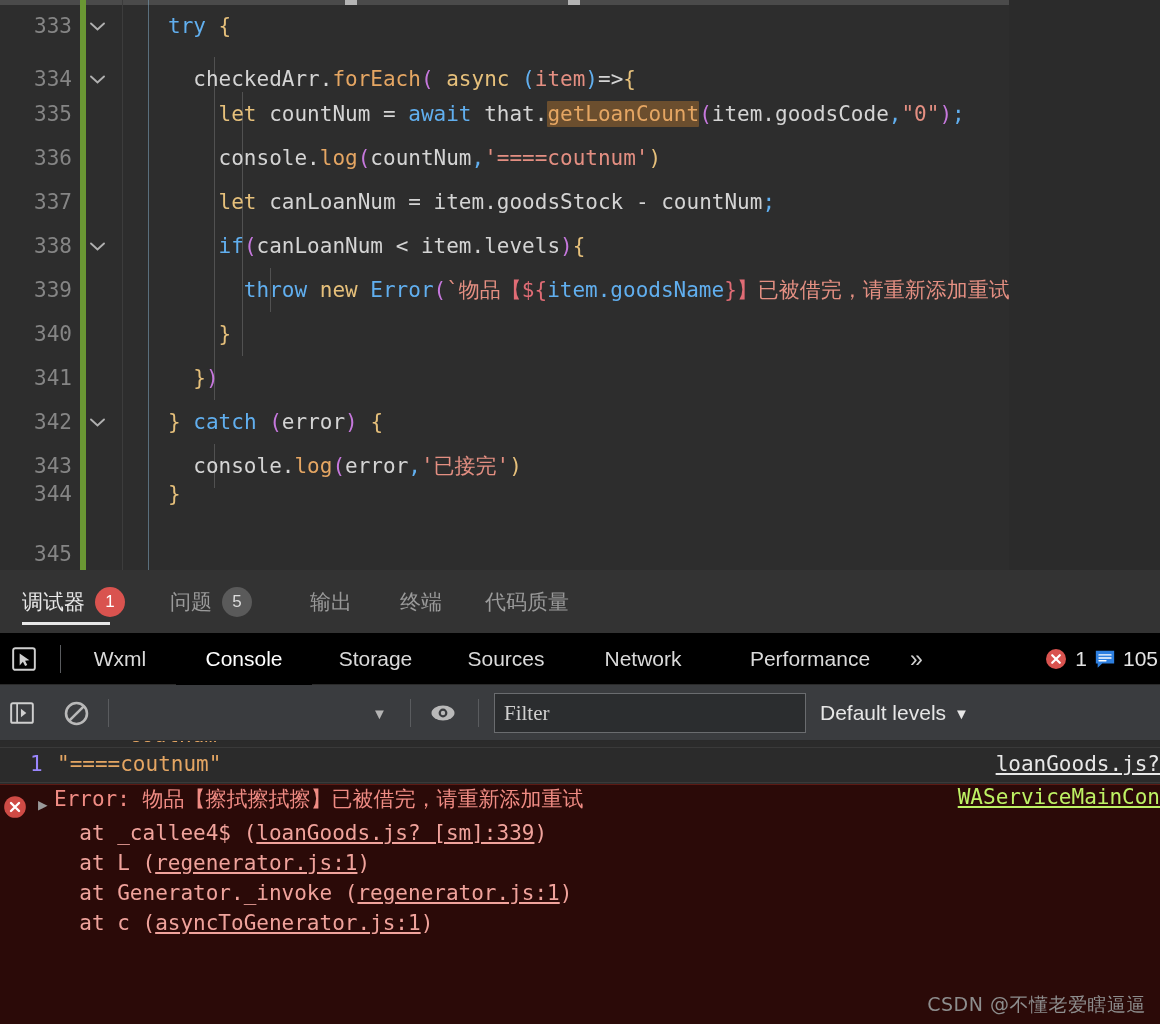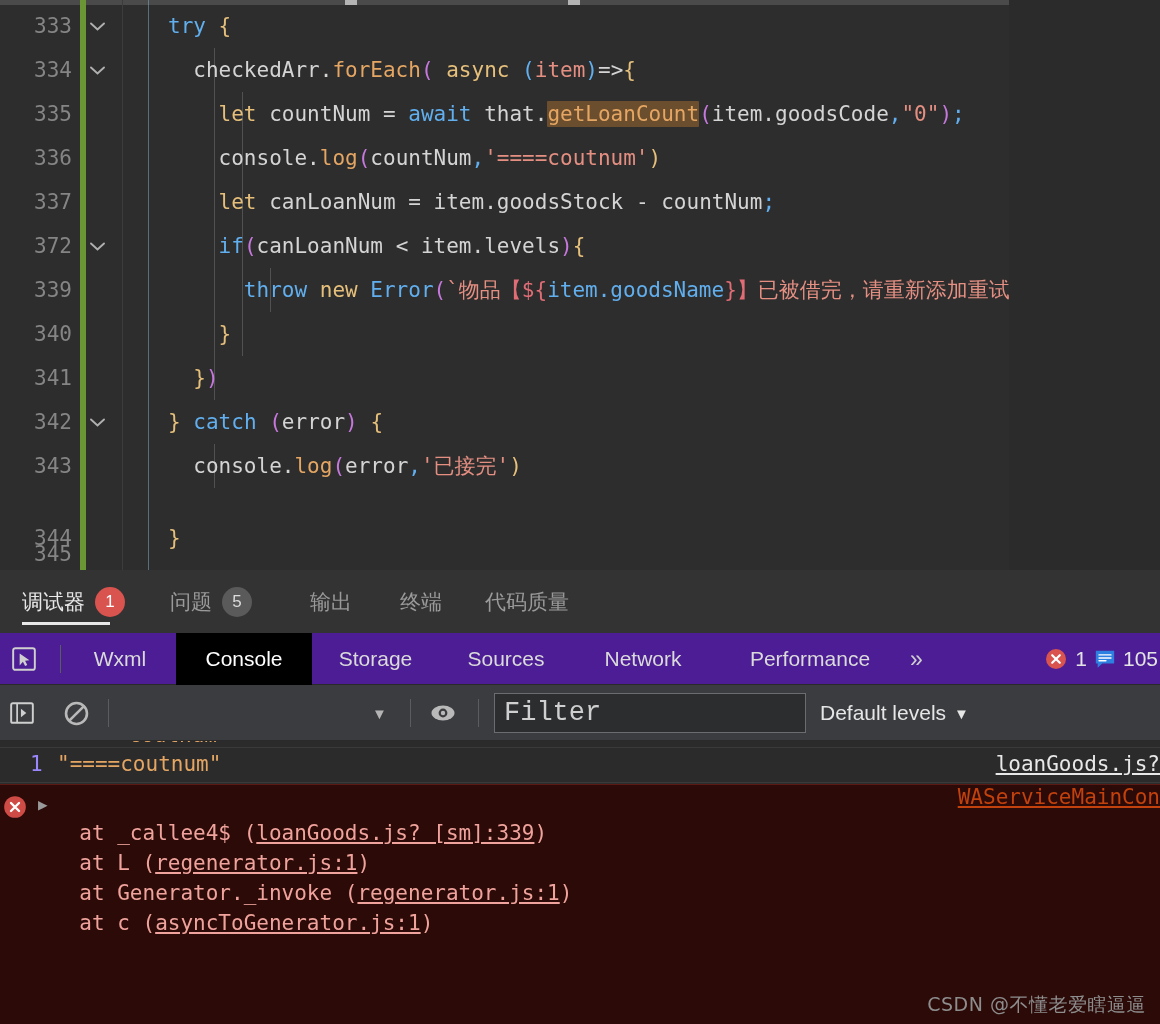--- a/index.html
+++ b/index.html
@@ -63,21 +63,21 @@
   .ptab .badge {
     min-width: 30px; height: 30px; border-radius: 15px; color: #fff; font-size: 17px;
     display: flex; align-items: center; justify-content: center; padding: 0 8px;
     font-family: "Liberation Sans", sans-serif;
   }
   .badge.red  { background: #d9534f; }
   .badge.grey { background: #5a5a5a; color: #dcdcdc; }
   .ptab .underline { position: absolute; left: 0; bottom: 8px; height: 3px; background: #e8e8e8; width: 100%; }
 
   
-  .dt-tabs { position: absolute; left: 0; top: 633px; width: 1160px; height: 52px; background: #4c1d95; border-bottom: 1px solid #2a2a2a; }
+  .dt-tabs { position: absolute; left: 0; top: 633px; width: 1160px; height: 52px; background: #000000; border-bottom: 1px solid #2a2a2a; }
   .dt-cursor-btn { position: absolute; left: 6px; top: 8px; width: 36px; height: 36px; display:flex; align-items:center; justify-content:center;}
   .dt-sep { position: absolute; top: 12px; width: 1px; height: 28px; background: #5a5c5f; }
   .dt-tab {
     position: absolute; top: 0; height: 52px; display: flex; align-items: center; justify-content: center;
     color: #dadada; font-size: 21px; font-family: "Liberation Sans", sans-serif; padding: 0 14px;
   }
   .dt-tab.active { background: #000000; color: #ffffff; }
   .dt-more { position: absolute; top: 0; height: 52px; display:flex; align-items:center; color: #cfcfcf; font-size: 23px; }
   .dt-counts { position: absolute; right: 0; top: 0; height: 52px; display: flex; align-items: center; gap: 7px; padding-right: 2px; }
   .dt-counts .num { color: #e4e4e4; font-size: 21px; font-family: "Liberation Sans", sans-serif; }
@@ -87,21 +87,21 @@
   .tb-icon { position: absolute; top: 12px; width: 32px; height: 32px; display:flex; align-items:center; justify-content:center; }
   .tb-sep { position: absolute; top: 14px; width: 1px; height: 28px; background: #5a5c5f; }
   .ctx-label { position: absolute; top: 0; height: 56px; display:flex; align-items:center; color: #e6e6e6; font-size: 21px; }
   .ctx-caret { position: absolute; top: 0; height: 56px; display:flex; align-items:center; color: #b4b4b4; font-size: 15px; }
   .filter-box {
     position: absolute; left: 494px; top: 693px; width: 312px; height: 40px;
     background: #2b2d2f; border: 1px solid #6a6c6f;
   }
   .filter-box input {
     width: 100%; height: 100%; background: transparent; border: 0; outline: none;
-    color: #e4e4e4; font-size: 27px; padding: 16px 9px; font-family: Liberation Mono, monospace;
+    color: #e4e4e4; font-size: 21px; padding: 16px 9px; font-family: Liberation Serif, serif;
   }
   .filter-box input::placeholder { color: #cfcfcf; }
   .levels { position: absolute; left: 820px; top: 0; height: 56px; display:flex; align-items:center; gap: 8px; color: #e6e6e6; font-size: 21px; }
 
   
   .c-body { position: absolute; left: 0; top: 741px; width: 1160px; height: 283px; background: #2b2b2b; overflow: hidden; }
   .c-cut-row { position: absolute; left:0; top: 0; width: 1160px; height: 6px; overflow: hidden; }
   .c-cut-row .txt { font-family: "DejaVu Sans Mono", monospace; font-size: 21px; color: #e5a663; position:absolute; top:-18px; left: 40px; white-space: pre;}
   .c-msg {
     position: absolute; left: 0; width: 1160px;
@@ -109,21 +109,21 @@
   }
   .c-log { top: 6px; height: 36px; background: #2b2b2b; border-top: 1px solid #3a3a3a; border-bottom: 1px solid #3a3a3a; }
   .c-log .count { position: absolute; left: 30px; top: 4px; color: #9a86fd; }
   .c-log .text  { position: absolute; left: 57px; top: 4px; color: #e5a663; white-space: pre; }
   .c-log .src   { position: absolute; right: 0px; top: 4px; color: #e8e8e8; text-decoration: underline; white-space: pre; }
 
   .c-err { top: 43px; height: 240px; background: #2b0a08; border-top: 1px solid #5c1a14; }
   .c-err .xicon { position: absolute; left: 2px; top: 9px; }
   .c-err .tri { position: absolute; left: 38px; top: 10px; color: #9a9a9a; font-size: 16px; }
   .c-err .title { position: absolute; left: 54px; top: 0px; color: #f08c84; white-space: pre; font-family: "DejaVu Sans Mono", monospace; }
-  .c-err .src { position: absolute; right: 0px; top: 0px; color: #c2410c; text-decoration: underline; white-space: pre; }
+  .c-err .src { position: absolute; right: 0px; top: 0px; color: #bef264; text-decoration: underline; white-space: pre; }
   .c-err .stack { position: absolute; left: 54px; top: 33px; }
   .c-err .stk-line { color: #f0a39c; white-space: pre; line-height: 30px; font-family: "DejaVu Sans Mono", monospace; font-size: 21px; }
   .c-err .stk-line a { color: #f0a39c; text-decoration: underline; }
   .c-err .env { position: absolute; left: 30px; top: 236px; color: #f0a39c; white-space: pre; font-family: "DejaVu Sans Mono", monospace; font-size: 21px; }
 
   .watermark {
     position: absolute; right: 14px; bottom: 6px;
     color: #8d8d8d; font-size: 19px; font-family: "DejaVu Sans", sans-serif;
     letter-spacing: .5px;
   }
@@ -144,21 +144,21 @@
     <div class="vline b"></div>
 
     <div id="editor-lines">
         <div class="line" style="top: 4px;">
           <div class="lnum">333</div>
           <div class="fold"><svg width="15" height="9" viewBox="0 0 15 9">
               <path d="M1 1.5 L7.5 7.5 L14 1.5" fill="none" stroke="#b0b0b0" stroke-width="1.9" stroke-linecap="round"></path>
             </svg></div>
           <div class="code"><span class="t-kw">try</span> <span class="t-brace">{</span></div>
         </div>
-        <div class="line" style="top: 48px;">
+        <div class="line" style="top: 57px;">
           <div class="lnum">334</div>
           <div class="fold"><svg width="15" height="9" viewBox="0 0 15 9">
               <path d="M1 1.5 L7.5 7.5 L14 1.5" fill="none" stroke="#b0b0b0" stroke-width="1.9" stroke-linecap="round"></path>
             </svg></div>
           <div class="ig" style="left: 214px; top: 0px; height: 44px;"></div>
           <div class="code">  <span class="t-var">checkedArr</span><span class="t-op">.</span><span class="t-fn">forEach</span><span class="t-paren">(</span> <span class="t-kw2">async</span> <span class="t-paren2">(</span><span class="t-templ">item</span><span class="t-paren2">)</span><span class="t-op">=&gt;</span><span class="t-brace">{</span></div>
         </div>
         <div class="line" style="top: 92px;">
           <div class="lnum">335</div>
           <div class="ig" style="left: 214px; top: 0px; height: 44px;"></div>
@@ -171,21 +171,21 @@
           <div class="ig" style="left: 242px; top: 0px; height: 44px;"></div>
           <div class="code">    <span class="t-var">console</span><span class="t-op">.</span><span class="t-fn">log</span><span class="t-paren">(</span><span class="t-var">countNum</span><span class="t-paren2">,</span><span class="t-str">'====coutnum'</span><span class="t-brace">)</span></div>
         </div>
         <div class="line" style="top: 180px;">
           <div class="lnum">337</div>
           <div class="ig" style="left: 214px; top: 0px; height: 44px;"></div>
           <div class="ig" style="left: 242px; top: 0px; height: 44px;"></div>
           <div class="code">    <span class="t-let">let</span> <span class="t-var">canLoanNum</span> <span class="t-op">=</span> <span class="t-var">item</span><span class="t-op">.</span><span class="t-var">goodsStock</span> <span class="t-op">-</span> <span class="t-var">countNum</span><span class="t-paren2">;</span></div>
         </div>
         <div class="line" style="top: 224px;">
-          <div class="lnum">372</div>
+          <div class="lnum">338</div>
           <div class="fold"><svg width="15" height="9" viewBox="0 0 15 9">
               <path d="M1 1.5 L7.5 7.5 L14 1.5" fill="none" stroke="#b0b0b0" stroke-width="1.9" stroke-linecap="round"></path>
             </svg></div>
           <div class="ig" style="left: 214px; top: 0px; height: 44px;"></div>
           <div class="ig" style="left: 242px; top: 0px; height: 44px;"></div>
           <div class="code">    <span class="t-kw">if</span><span class="t-paren">(</span><span class="t-var">canLoanNum</span> <span class="t-op">&lt;</span> <span class="t-var">item</span><span class="t-op">.</span><span class="t-var">levels</span><span class="t-paren">)</span><span class="t-brace">{</span></div>
         </div>
         <div class="line" style="top: 268px;">
           <div class="lnum">339</div>
           <div class="ig" style="left: 214px; top: 0px; height: 44px;"></div>
@@ -209,21 +209,21 @@
           <div class="fold"><svg width="15" height="9" viewBox="0 0 15 9">
               <path d="M1 1.5 L7.5 7.5 L14 1.5" fill="none" stroke="#b0b0b0" stroke-width="1.9" stroke-linecap="round"></path>
             </svg></div>
           <div class="code"><span class="t-brace">}</span> <span class="t-kw">catch</span> <span class="t-paren">(</span><span class="t-var">error</span><span class="t-paren">)</span> <span class="t-brace">{</span></div>
         </div>
         <div class="line" style="top: 444px;">
           <div class="lnum">343</div>
           <div class="ig" style="left: 214px; top: 0px; height: 44px;"></div>
           <div class="code">  <span class="t-var">console</span><span class="t-op">.</span><span class="t-fn">log</span><span class="t-paren">(</span><span class="t-var">error</span><span class="t-paren2">,</span><span class="t-str">'已接完'</span><span class="t-brace">)</span></div>
         </div>
-        <div class="line" style="top: 516px;">
+        <div class="line" style="top: 472px;">
           <div class="lnum">344</div>
           <div class="code"><span class="t-brace">}</span></div>
         </div>
         <div class="line" style="top: 532px;">
           <div class="lnum">345</div>
           <div class="code"></div>
         </div>
       </div>
   </div>
 
@@ -345,20 +345,21 @@
     </div>
 
     <div class="c-msg c-err">
       <span class="xicon">
         <svg width="26" height="26" viewBox="0 0 24 24">
           <circle cx="12" cy="12" r="10" fill="#cf4b45"></circle>
           <path d="M8.3 8.3 L15.7 15.7 M15.7 8.3 L8.3 15.7" stroke="#fff" stroke-width="2.2" stroke-linecap="round"></path>
         </svg>
       </span>
       <span class="tri">▶</span>
+      <span class="title">Error: 物品【擦拭擦拭擦】已被借完，请重新添加重试</span>
       <span class="src">WAServiceMainCon</span>
       <div class="stack" id="stack-host">
           <div class="stk-line"><span>  at _callee4$ (</span><a>loanGoods.js? [sm]:339</a><span>)</span></div>
           <div class="stk-line"><span>  at L (</span><a>regenerator.js:1</a><span>)</span></div>
           <div class="stk-line"><span>  at Generator._invoke (</span><a>regenerator.js:1</a><span>)</span></div>
           <div class="stk-line"><span>  at c (</span><a>asyncToGenerator.js:1</a><span>)</span></div>
         </div>
       <span class="env">(env: macOS,mp,1.06.2209190; lib: 2.16.0)</span>
     </div>
 

